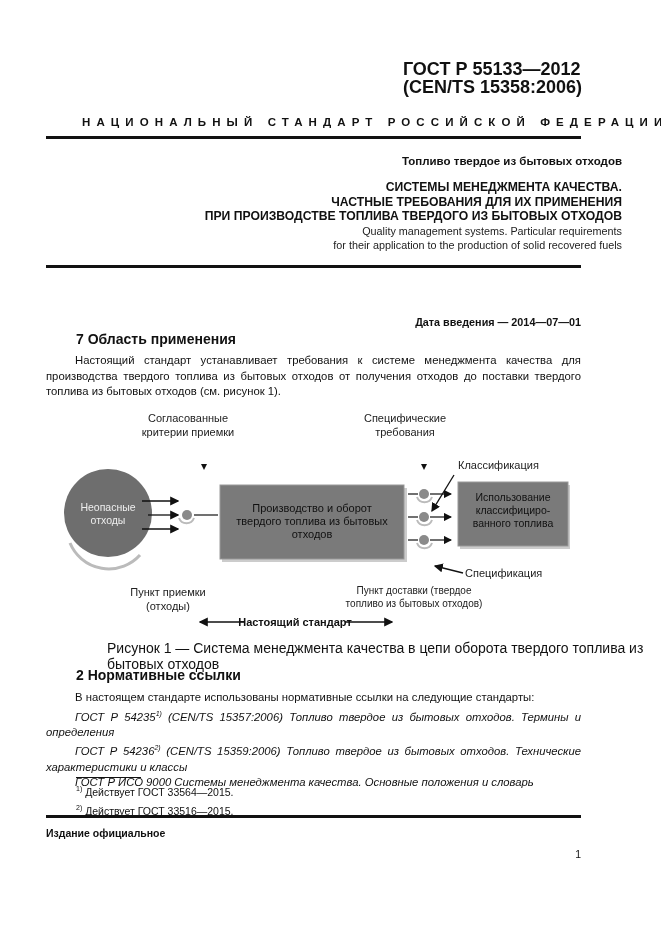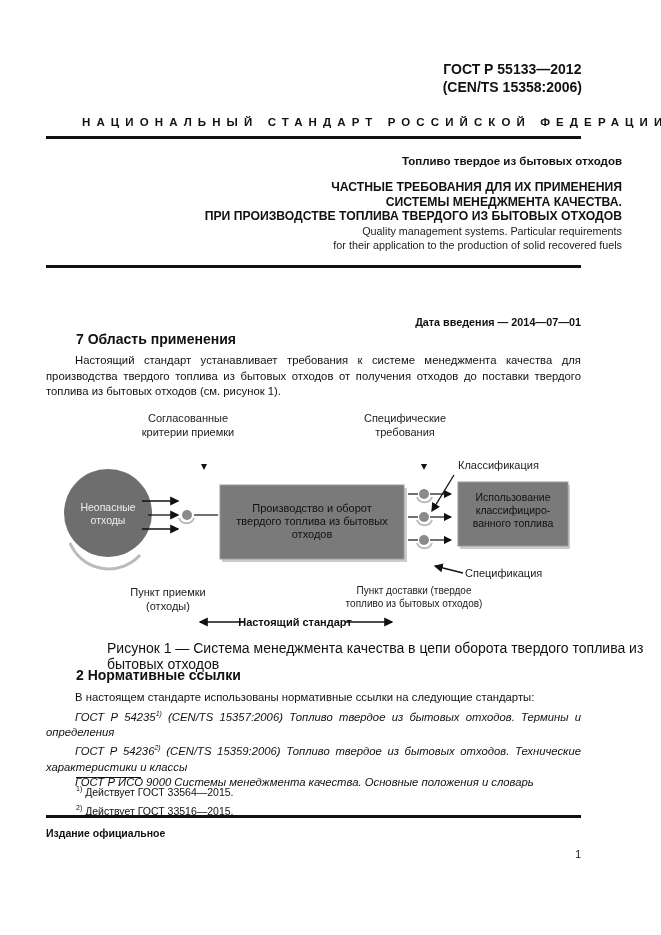--- a/index.html
+++ b/index.html
@@ -1,19 +1,19 @@
 <!DOCTYPE html>
 <html><head>
 <meta charset="utf-8">
 <style>
   html, body { margin: 0; padding: 0; background: #ffffff; }
   body { width: 661px; height: 935px; position: relative; overflow: hidden;
          font-family: "Liberation Sans", sans-serif; color: #111; }
   .abs { position: absolute; }
-  .gost-code { right: 79px; top: 60px; text-align: center; font-weight: bold; font-size: 14px; line-height: 18px; }
+  .gost-code { right: 79px; top: 60px; text-align: left; font-weight: bold; font-size: 18px; line-height: 18px; }
   .national { left: 46px; top: 116px; width: 572px; font-weight: bold; font-size: 11.5px; letter-spacing: 6.1px; white-space: nowrap; margin-left: 36px; }
   .center-block { left: 40px; width: 582px; text-align: right; }
   .subtitle { top: 155px; font-weight: bold; font-size: 11.5px; }
   .title { top: 180px; font-weight: bold; font-size: 12.2px; line-height: 14.5px; }
   .en-title { top: 224px; font-size: 10.8px; line-height: 14px; color: #222; }
   .hr-thick { left: 46px; width: 535px; height: 3px; background: #111; }
   .intro-date { right: 80px; top: 276px; font-weight: bold; font-size: 10.8px; margin-top: 40px; }
   .h2 { left: 76px; font-weight: bold; font-size: 14px; }
   .para { left: 46px; width: 535px; font-size: 11.3px; line-height: 15.5px; text-align: justify; }
   .para p { margin: 0; text-indent: 29px; }
@@ -34,22 +34,22 @@
 
 <div class="abs gost-code">
   <div>ГОСТ Р 55133—2012</div>
   <div>(CEN/TS 15358:2006)</div>
 </div>
 <div class="abs national">НАЦИОНАЛЬНЫЙ СТАНДАРТ РОССИЙСКОЙ ФЕДЕРАЦИИ</div>
 <div class="abs hr-thick" style="top:136px;"></div>
 
 <div class="abs center-block subtitle">Топливо твердое из бытовых отходов</div>
 <div class="abs center-block title">
+  <div>СИСТЕМЫ МЕНЕДЖМЕНТА КАЧЕСТВА.</div>
   <div>ЧАСТНЫЕ ТРЕБОВАНИЯ ДЛЯ ИХ ПРИМЕНЕНИЯ</div>
-  <div>СИСТЕМЫ МЕНЕДЖМЕНТА КАЧЕСТВА.</div>
   <div>ПРИ ПРОИЗВОДСТВЕ ТОПЛИВА ТВЕРДОГО ИЗ БЫТОВЫХ ОТХОДОВ</div>
 </div>
 <div class="abs center-block en-title">
   <div>Quality management systems. Particular requirements</div>
   <div>for their application to the production of solid recovered fuels</div>
 </div>
 <div class="abs hr-thick" style="top:265px;"></div>
 <div class="abs intro-date">Дата введения — 2014—07—01</div>
 
 <div class="abs h2" style="top:331px;">7 Область применения</div>

